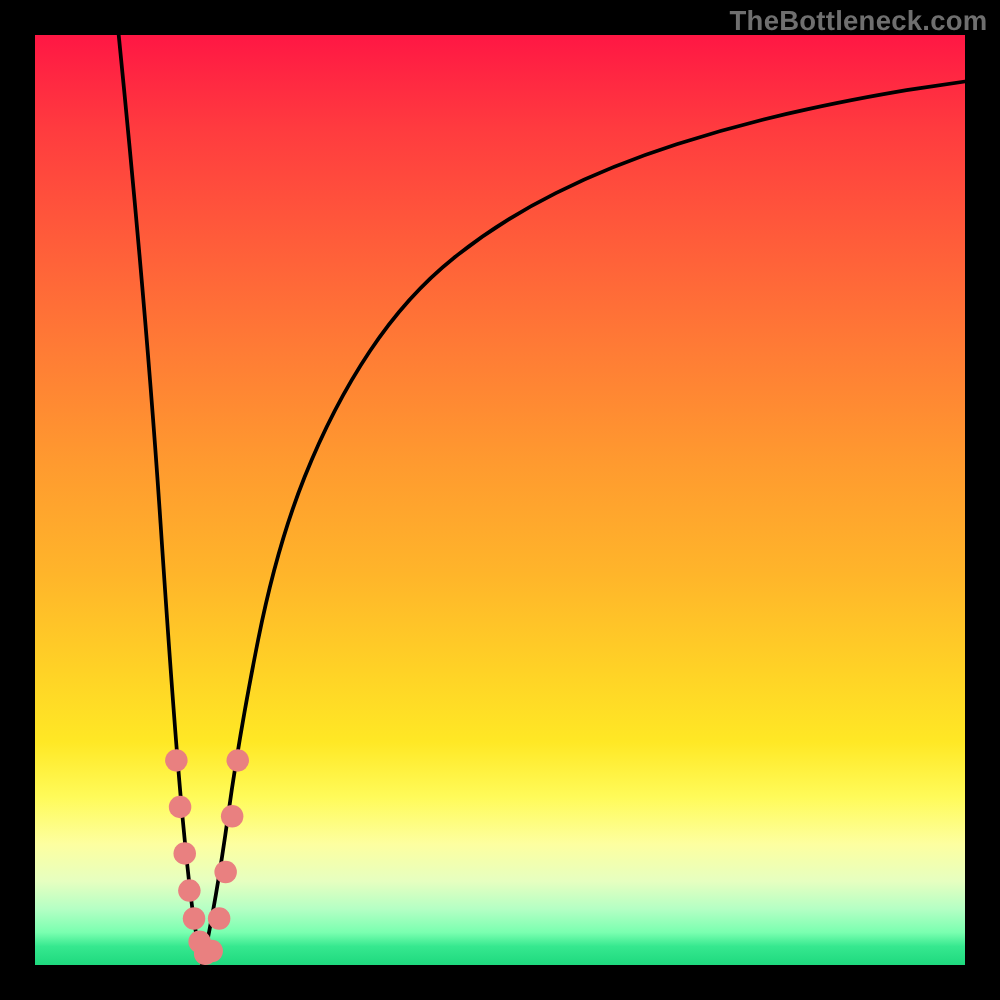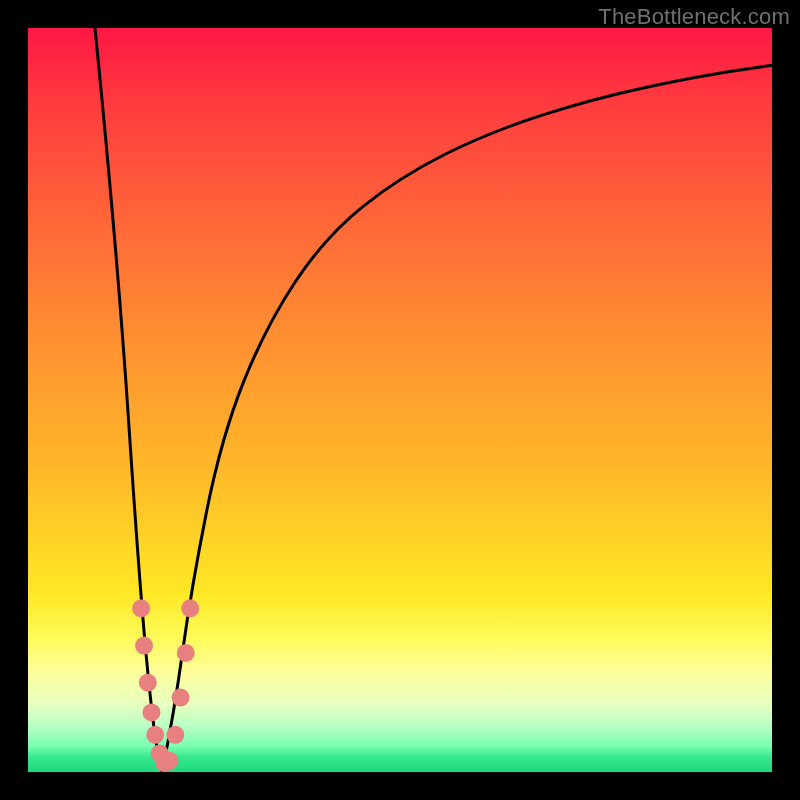--- a/index.html
+++ b/index.html
@@ -42,21 +42,21 @@
       #36e88f 98%,
       #1ed97e 100%
     );
   }
   .watermark {
     position: absolute;
     top: 4px;
     right: 10px;
     color: #6f6f6f;
     font-size: 22px;
-    font-weight: 400;
+    font-weight: 700;
     letter-spacing: 0.2px;
     user-select: none;
   }
   svg.curve {
     position: absolute;
     top: 0;
     left: 0;
     width: 744px;
     height: 744px;
     overflow: visible;

